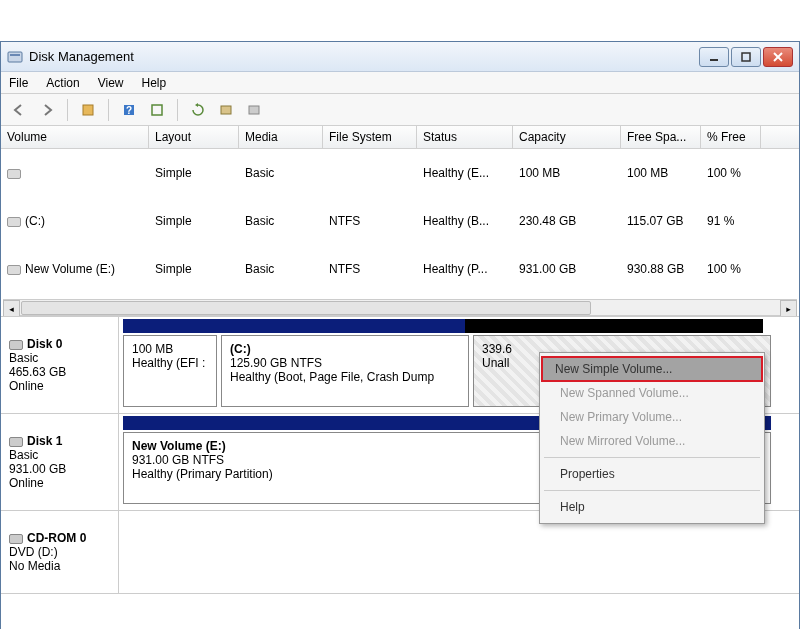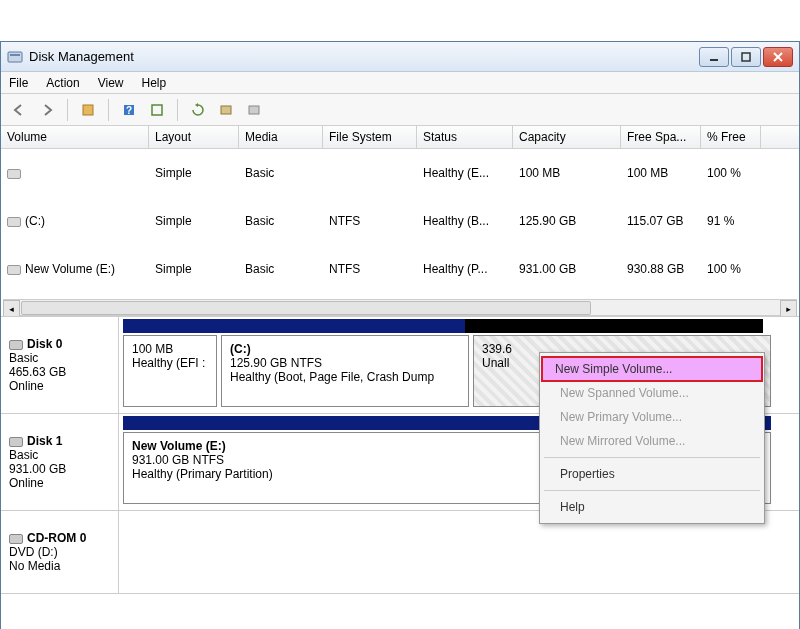--- a/index.html
+++ b/index.html
@@ -46,21 +46,21 @@
   .stripe { height: 14px; display: flex; margin-bottom: 2px; }
   .stripe .s-blue { background: #0b1e7a; }
   .stripe .s-black { background: #000; }
   .part-row { display: flex; gap: 4px; }
   .part { border: 1px solid #888; padding: 6px 8px; font-size: 12px; min-height: 72px; background: #fff; }
   .part.unalloc { background: repeating-linear-gradient(45deg,#f2f2f2,#f2f2f2 4px,#e4e4e4 4px,#e4e4e4 8px); }
   .part .pname { font-weight: bold; }
   .context-menu { position: absolute; left: 538px; top: 35px; width: 226px; background: #f4f4f4; border: 1px solid #9a9a9a; box-shadow: 2px 2px 5px rgba(0,0,0,0.3); padding: 4px 2px; z-index: 10; }
   .context-menu .item { padding: 5px 18px; font-size: 12px; color: #333; }
   .context-menu .item.disabled { color: #9a9a9a; }
-  .context-menu .item.hl { outline: 2px solid #d81b27; outline-offset: -1px; background: #f0abfc; padding-left: 13px; }
+  .context-menu .item.hl { outline: 2px solid #d81b27; outline-offset: -1px; background: #a3a3a3; padding-left: 13px; }
   .context-menu hr { border: none; border-top: 1px solid #ccc; margin: 4px 2px; }
   .watermark { position: absolute; right: 12px; bottom: 6px; font-size: 24px; font-style: italic; color: #7c7c7c; font-weight: 500; }
   .watermark .m3 { color: #2aa04a; font-weight: 700; font-style: normal; }
 </style>
 </head>
 <body>
 
 <div class="window">
 
   <div class="titlebar">
@@ -169,21 +169,21 @@
             <div class="cell c5">100 MB</div>
             <div class="cell c6">100 MB</div>
             <div class="cell c7">100 %</div>
           </div>
           <div class="grid-row">
             <div class="cell c0"><span class="vol-icon"></span>(C:)</div>
             <div class="cell c1">Simple</div>
             <div class="cell c2">Basic</div>
             <div class="cell c3">NTFS</div>
             <div class="cell c4">Healthy (B...</div>
-            <div class="cell c5">125.90 GB</div>
+            <div class="cell c5">230.48 GB</div>
             <div class="cell c6">115.07 GB</div>
             <div class="cell c7">91 %</div>
           </div>
           <div class="grid-row">
             <div class="cell c0"><span class="vol-icon"></span>New Volume (E:)</div>
             <div class="cell c1">Simple</div>
             <div class="cell c2">Basic</div>
             <div class="cell c3">NTFS</div>
             <div class="cell c4">Healthy (P...</div>
             <div class="cell c5">931.00 GB</div>

